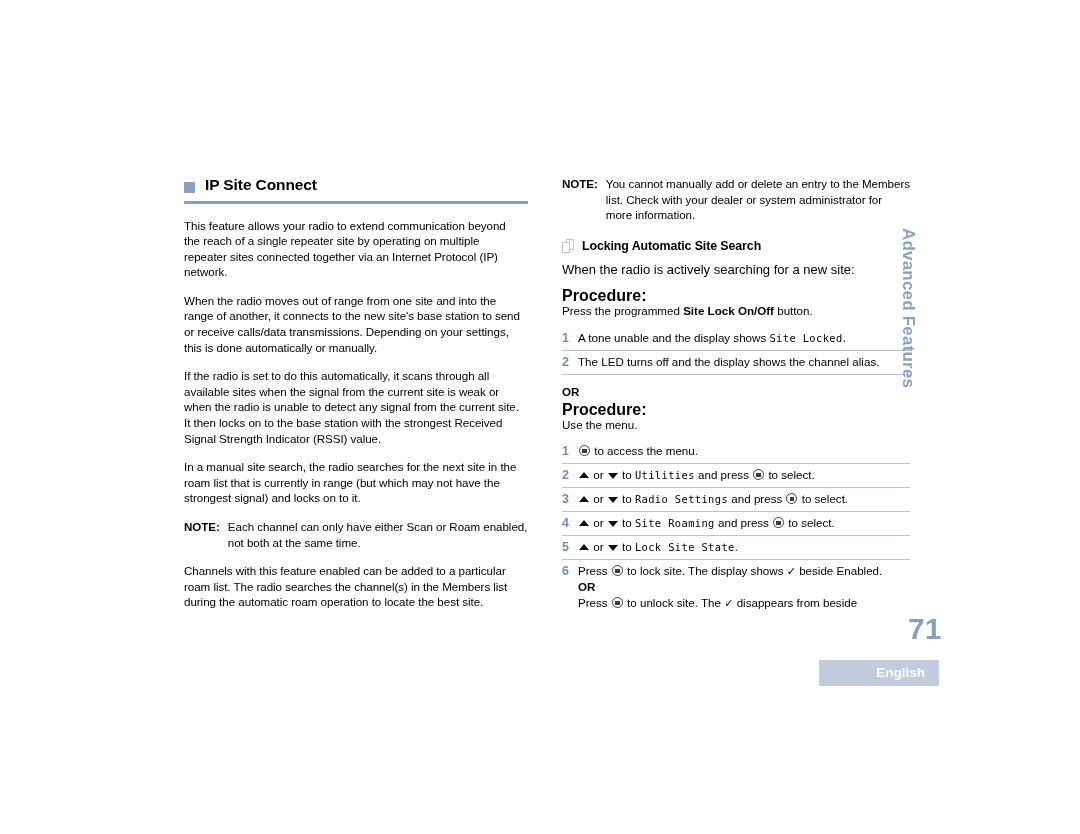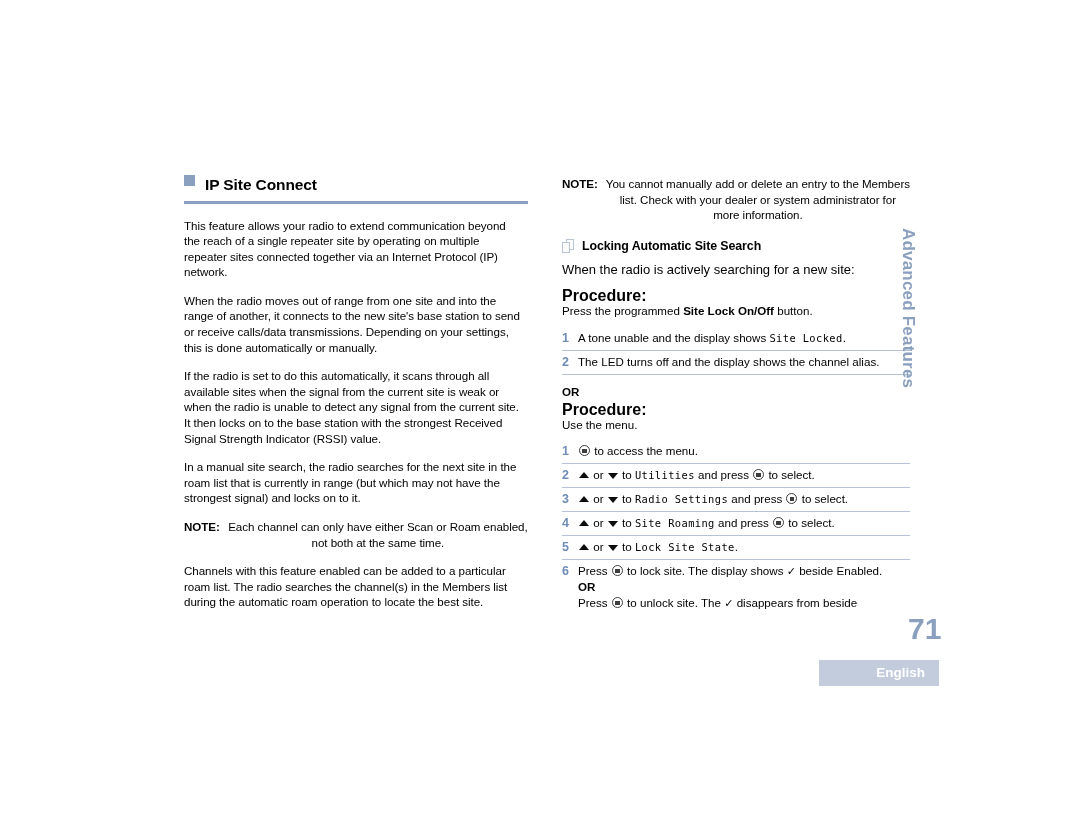--- a/index.html
+++ b/index.html
@@ -31,21 +31,21 @@
   .col-right {
     position: absolute;
     left: 562px;
     top: 176px;
     width: 348px;
   }
 
   
   .section-head {
     display: flex;
-    align-items: flex-start;
+    align-items: flex-end;
     gap: 10px;
   }
   .head-bullet {
     width: 11px;
     height: 11px;
     background: #8ba0bf;
     display: inline-block;
     flex: 0 0 auto;
     position: relative;
     top: -1px;
@@ -80,21 +80,21 @@
     font-size: 11.6px;
     line-height: 15.6px;
     margin: 0 0 13px 0;
     letter-spacing: -0.05px;
   }
   .note-label {
     font-weight: bold;
     flex: 0 0 auto;
     margin-right: 8px;
   }
-  .note-body { flex: 1 1 auto; text-align: center; }
+  .note-body { flex: 1 1 auto; }
 
   
   .subhead {
     display: flex;
     align-items: center;
     gap: 8px;
     margin: 16px 0 9px 0;
   }
   .pages-icon {
     position: relative;

